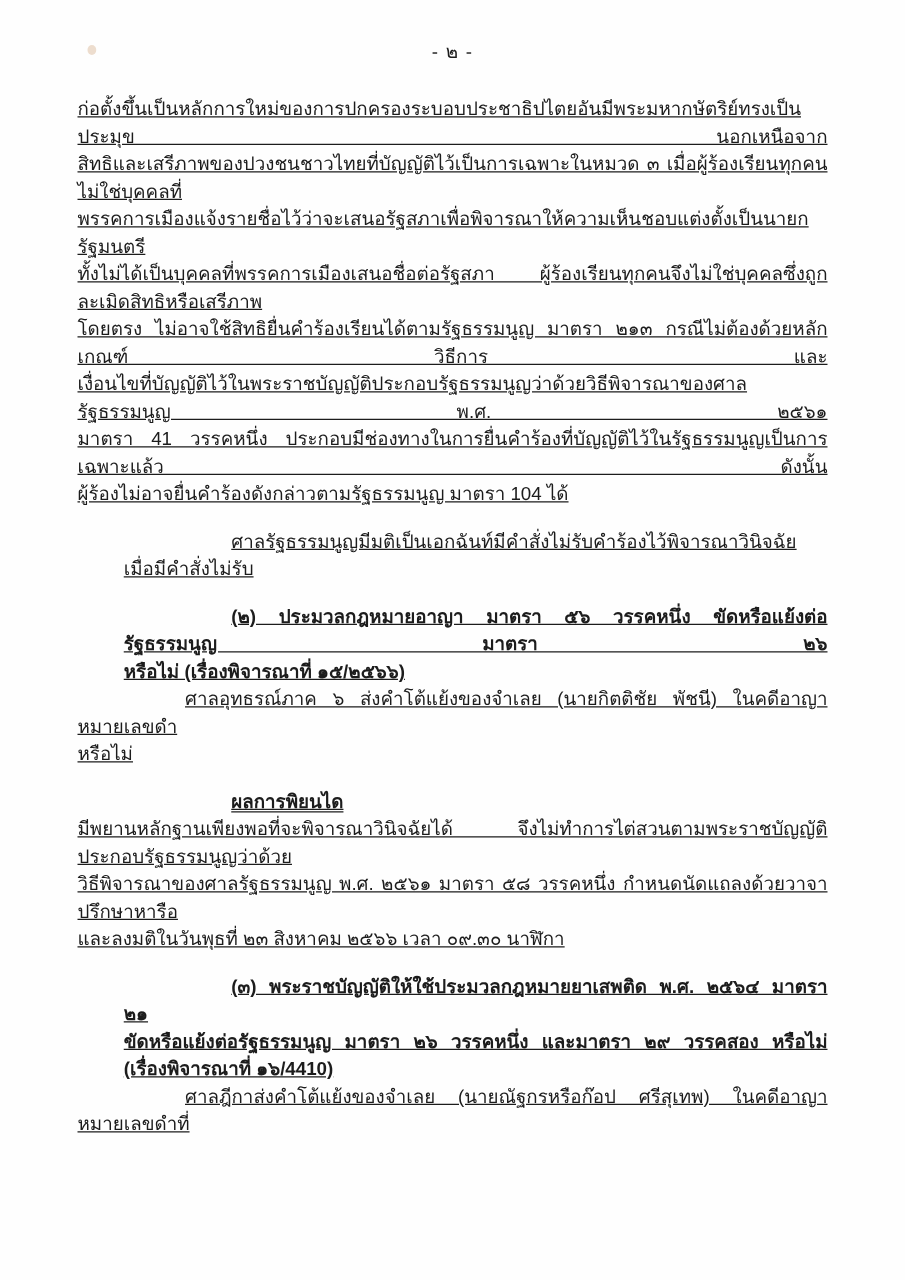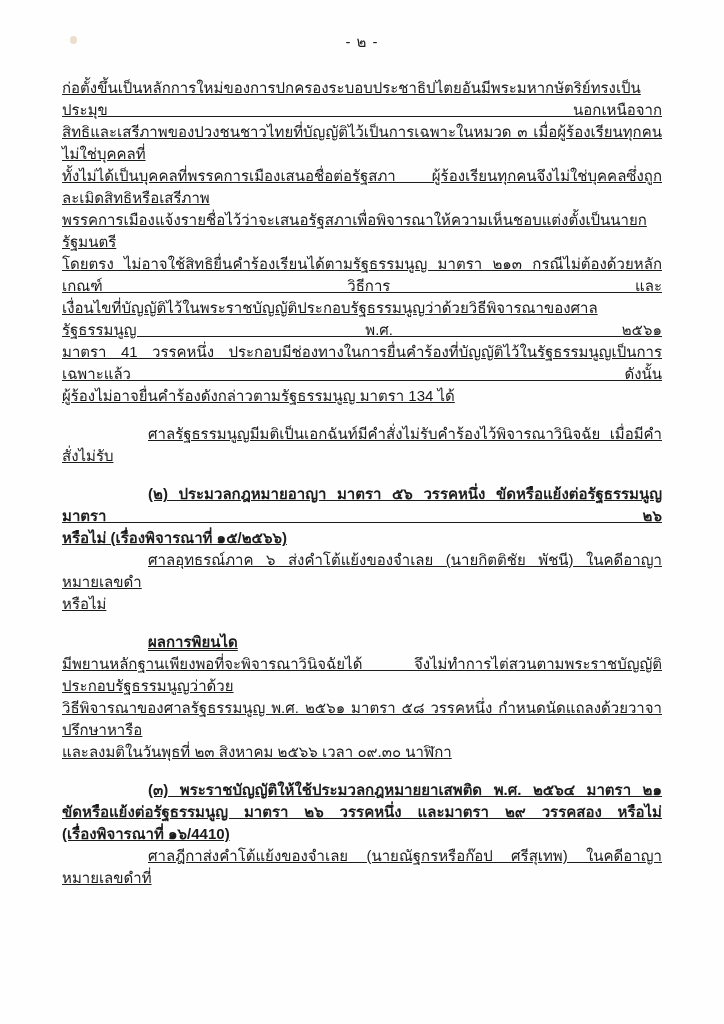--- a/index.html
+++ b/index.html
@@ -30,21 +30,21 @@
     background: #e8d5c2;
     border-radius: 50%;
     opacity: .8;
   }
   .content {
     margin: 26px 62px 0 62px;
     width: 600px;
     font-size: 15px;
   }
   .block { margin-top: 0; }
-  .block.gap { margin-top: 16px; }
+  .block.gap { margin-top: 16px; margin-left: 37px; }
   .line {
     line-height: 22px;
     text-align: justify;
     text-align-last: justify;
     min-height: 22px;
     text-decoration: underline;
   }
   .line.end { text-align-last: left; }
   .line.indent { text-indent: 86px; }
   .heading-bold .line { font-weight: bold; }
@@ -60,26 +60,26 @@
 </head>
 <body>
 
 <div class="page">
   <div class="speck"></div>
   <div class="page-number">- ๒ -</div>
   <div class="content" id="doc-body">
       <div class="block paragraph">
         <div class="line">ก่อตั้งขึ้นเป็นหลักการใหม่ของการปกครองระบอบประชาธิปไตยอันมีพระมหากษัตริย์ทรงเป็นประมุข นอกเหนือจาก</div>
         <div class="line">สิทธิและเสรีภาพของปวงชนชาวไทยที่บัญญัติไว้เป็นการเฉพาะในหมวด ๓ เมื่อผู้ร้องเรียนทุกคนไม่ใช่บุคคลที่</div>
+        <div class="line">พรรคการเมืองแจ้งรายชื่อไว้ว่าจะเสนอรัฐสภาเพื่อพิจารณาให้ความเห็นชอบแต่งตั้งเป็นนายกรัฐมนตรี</div>
         <div class="line">ทั้งไม่ได้เป็นบุคคลที่พรรคการเมืองเสนอชื่อต่อรัฐสภา ผู้ร้องเรียนทุกคนจึงไม่ใช่บุคคลซึ่งถูกละเมิดสิทธิหรือเสรีภาพ</div>
-        <div class="line">พรรคการเมืองแจ้งรายชื่อไว้ว่าจะเสนอรัฐสภาเพื่อพิจารณาให้ความเห็นชอบแต่งตั้งเป็นนายกรัฐมนตรี</div>
         <div class="line">โดยตรง ไม่อาจใช้สิทธิยื่นคำร้องเรียนได้ตามรัฐธรรมนูญ มาตรา ๒๑๓ กรณีไม่ต้องด้วยหลักเกณฑ์ วิธีการ และ</div>
         <div class="line">เงื่อนไขที่บัญญัติไว้ในพระราชบัญญัติประกอบรัฐธรรมนูญว่าด้วยวิธีพิจารณาของศาลรัฐธรรมนูญ พ.ศ. ๒๕๖๑</div>
         <div class="line">มาตรา 41 วรรคหนึ่ง ประกอบมีช่องทางในการยื่นคำร้องที่บัญญัติไว้ในรัฐธรรมนูญเป็นการเฉพาะแล้ว ดังนั้น</div>
-        <div class="line end">ผู้ร้องไม่อาจยื่นคำร้องดังกล่าวตามรัฐธรรมนูญ มาตรา 134 ได้</div>
+        <div class="line end">ผู้ร้องไม่อาจยื่นคำร้องดังกล่าวตามรัฐธรรมนูญ มาตรา 104 ได้</div>
       </div>
       <div class="block paragraph gap">
         <div class="line indent">ศาลรัฐธรรมนูญมีมติเป็นเอกฉันท์มีคำสั่งไม่รับคำร้องไว้พิจารณาวินิจฉัย เมื่อมีคำสั่งไม่รับ</div>
       </div>
       <div class="block heading-bold gap">
         <div class="line indent">(๒) ประมวลกฎหมายอาญา มาตรา ๕๖ วรรคหนึ่ง ขัดหรือแย้งต่อรัฐธรรมนูญ มาตรา ๒๖</div>
         <div class="line end">หรือไม่ (เรื่องพิจารณาที่ ๑๕/๒๕๖๖)</div>
       </div>
       <div class="block paragraph">
         <div class="line indent">ศาลอุทธรณ์ภาค ๖ ส่งคำโต้แย้งของจำเลย (นายกิตติชัย พัชนี) ในคดีอาญาหมายเลขดำ</div>

